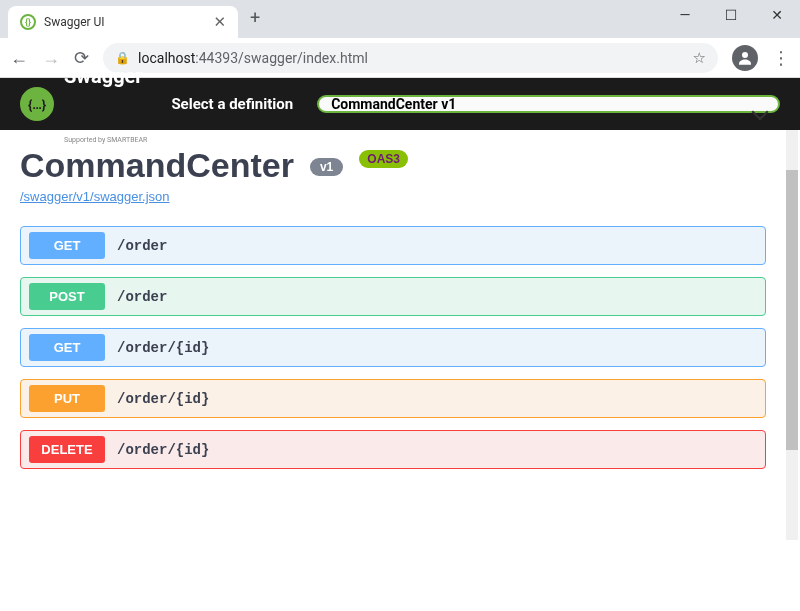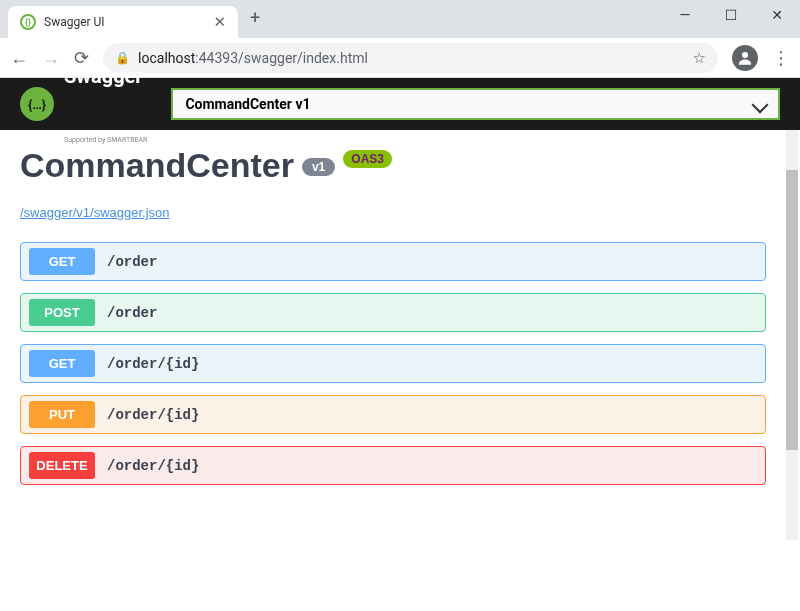--- a/index.html
+++ b/index.html
@@ -27,45 +27,45 @@
     .menu-dots { color: #5f6368; font-size: 18px; cursor: pointer; }
 
     
     .swagger-header { background: #1b1b1b; height: 52px; display: flex; align-items: center; padding: 0 20px; gap: 24px; }
     .swagger-logo { display: flex; align-items: center; gap: 10px; }
     .logo-circle { width: 34px; height: 34px; border-radius: 50%; border: 2px solid #6cb33f; background: #6cb33f; display: flex; align-items: center; justify-content: center; color: #1b1b1b; font-size: 13px; font-weight: bold; }
     .logo-text { display: flex; flex-direction: column; gap: 48px; }
     .logo-text .main { color: #fff; font-size: 20px; font-weight: bold; }
     .logo-text .sub { color: #888; font-size: 7px; }
     .def-label { color: #fff; font-weight: bold; font-size: 15px; }
-    .def-select { flex: 1; border: 2px solid #6cb33f; background: #fafafa; height: 32px; border-radius: 0; display: flex; align-items: center; padding: 0 12px; font-weight: bold; font-size: 14px; position: relative; }
+    .def-select { flex: 1; border: 2px solid #6cb33f; background: #fafafa; height: 18px; border-radius: 16px; display: flex; align-items: center; padding: 0 12px; font-weight: bold; font-size: 14px; position: relative; }
     .def-select::after { content: ''; position: absolute; right: 12px; width: 10px; height: 10px; border-right: 2px solid #333; border-bottom: 2px solid #333; transform: rotate(45deg); top: 9px; }
 
     
     .content { padding: 16px 20px; position: relative; }
     .scroll-indicator { position: absolute; right: 2px; top: 0; width: 12px; height: 410px; background: #f0f0f0; }
     .scroll-thumb { background: #c0c0c0; width: 100%; height: 280px; margin-top: 40px; }
 
-    .api-title { font-size: 34px; font-weight: bold; color: #3b4151; display: flex; align-items: flex-start; gap: 8px; font-family: sans-serif; }
+    .api-title { font-size: 34px; font-weight: bold; color: #3b4151; display: flex; align-items: flex-start; gap: 16px; font-family: sans-serif; }
     .version-badge { background: #7d8492; color: #fff; font-size: 12px; padding: 2px 10px; border-radius: 14px; margin-top: 12px; }
     .oas-badge { background: #89bf04; color: #701a75; font-size: 12px; font-weight: bold; padding: 2px 8px; border-radius: 14px; margin-top: 4px; }
-    .spec-link { color: #4990e2; font-size: 13px; font-family: sans-serif; margin-top: 20px; display: block; }
+    .spec-link { color: #4990e2; font-size: 13px; font-family: sans-serif; margin-top: 4px; display: block; }
 
     .tag-section { margin-top: 22px; margin-right: 14px; }
     .tag-head { display: flex; align-items: center; justify-content: space-between; cursor: pointer; }
     .tag-name { font-size: 24px; font-weight: bold; color: #3b4151; font-family: sans-serif; }
     .chevron { width: 14px; height: 14px; border-right: 3px solid #3b4151; border-bottom: 3px solid #3b4151; transform: rotate(45deg); margin-right: 8px; }
 
     .ops { display: flex; flex-direction: column; gap: 12px; margin-top: 20px; }
     .op { border: 1px solid; border-radius: 4px; display: flex; align-items: center; padding: 5px 8px; cursor: pointer; }
     .op.get { background: #ebf3fb; border-color: #61affe; }
     .op.post { background: #e8f6f0; border-color: #49cc90; }
     .op.put { background: #fbf1e6; border-color: #fca130; }
     .op.delete { background: #fbeaea; border-color: #f93e3e; }
-    .method { color: #fff; font-weight: bold; font-size: 13px; padding: 6px 0; width: 66px; text-align: center; border-radius: 3px; font-family: sans-serif; }
+    .method { color: #fff; font-weight: bold; font-size: 13px; padding: 6px 0; width: 76px; text-align: center; border-radius: 3px; font-family: sans-serif; }
     .op.get .method { background: #61affe; }
     .op.post .method { background: #49cc90; }
     .op.put .method { background: #fca130; }
     .op.delete .method { background: #f93e3e; }
     .path { font-family: "Courier New", monospace; font-size: 14px; color: #3b4151; font-weight: bold; margin-left: 12px; }
   </style>
 </head>
 <body>
 
 <div class="titlebar">
@@ -101,20 +101,21 @@
 </div>
 
 <div class="swagger-header">
   <div class="swagger-logo">
     <span class="logo-circle">{…}</span>
     <span class="logo-text">
       <span class="main">Swagger</span>
       <span class="sub">Supported by SMARTBEAR</span>
     </span>
   </div>
+  <span class="def-label">Select a definition</span>
   <div class="def-select">
     <span>CommandCenter v1</span>
   </div>
 </div>
 
 <div class="content">
   <div class="scroll-indicator">
       <div class="scroll-thumb"></div>
     </div>
 

